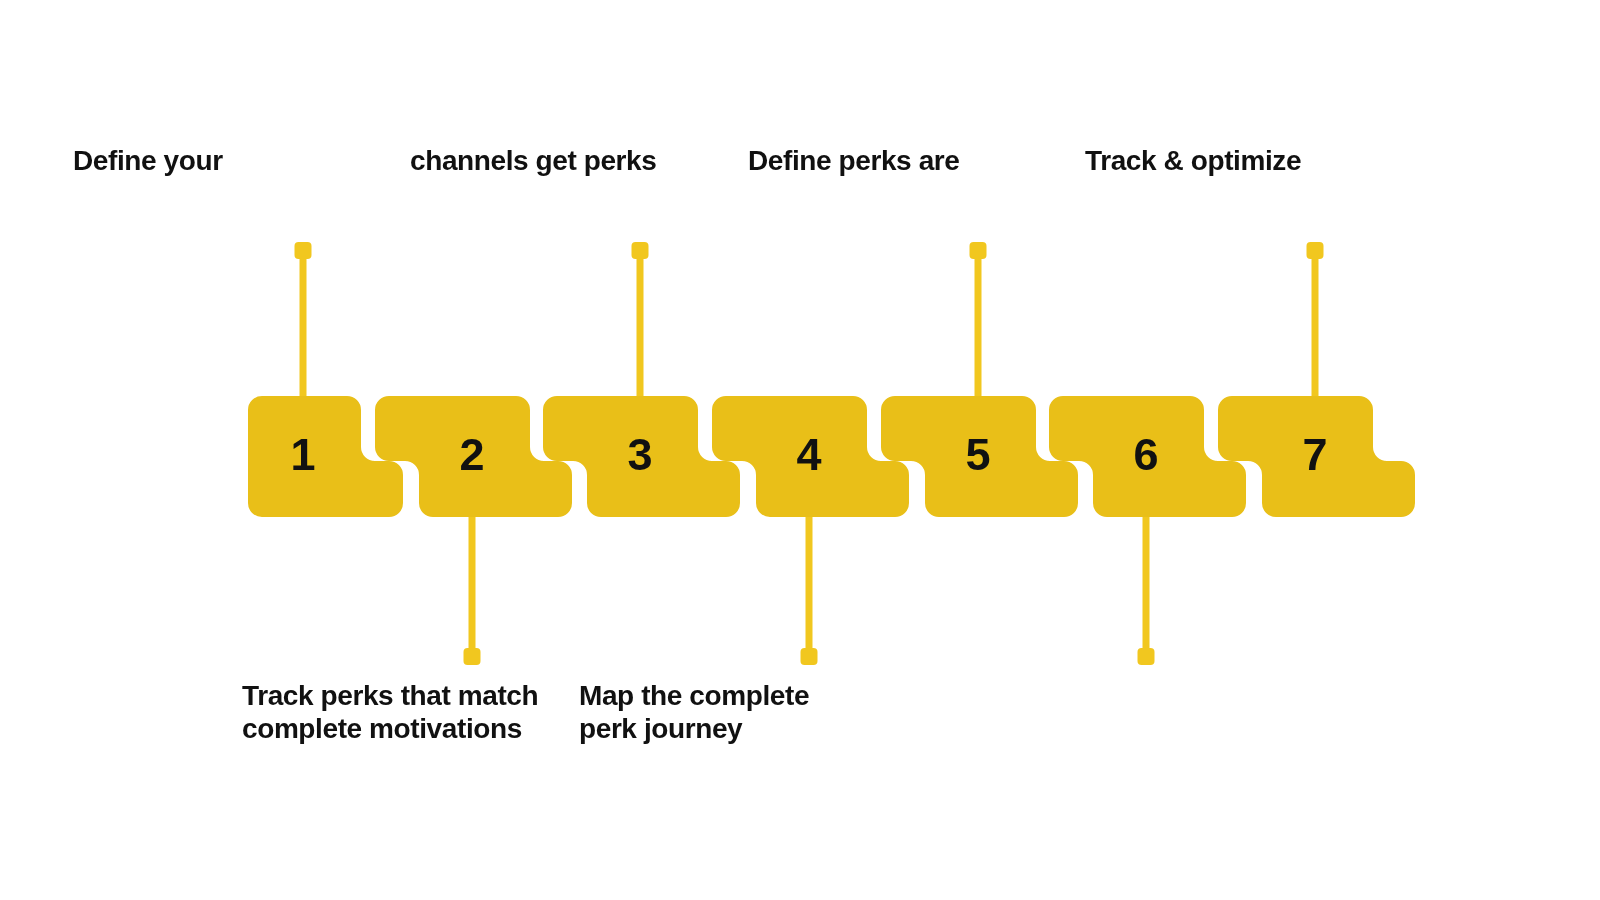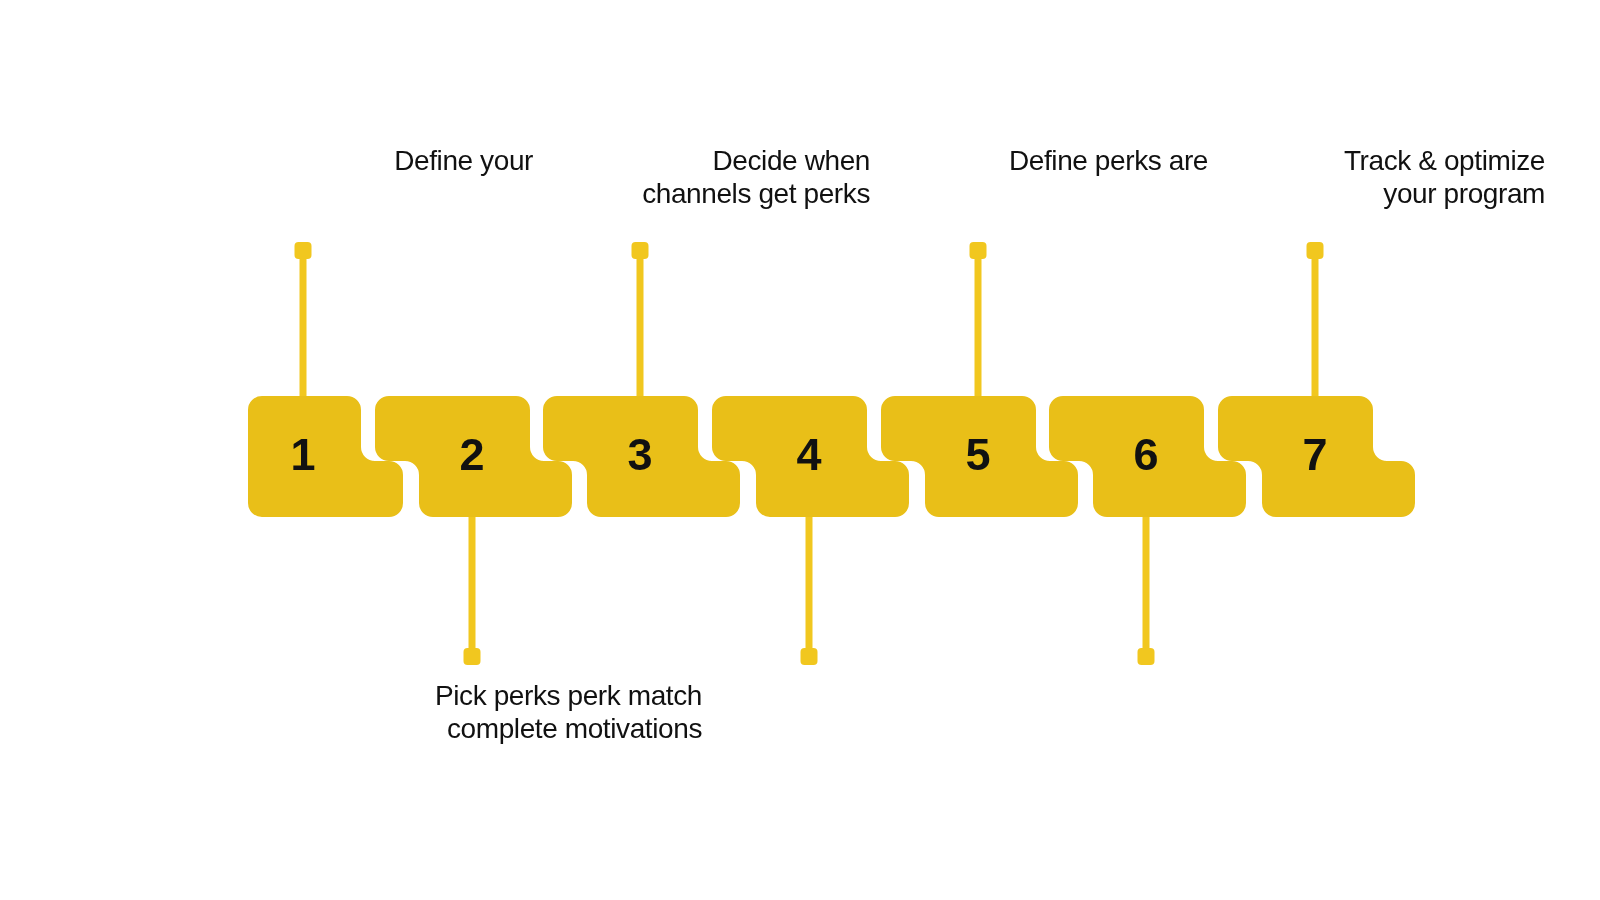--- a/index.html
+++ b/index.html
@@ -22,22 +22,22 @@
     position: absolute;
     inset: 0;
     display: block;
   }
   .block { fill: var(--block); }
   .connector { fill: var(--connector); }
   .step-label {
     position: absolute;
     width: 460px;
     left: calc(var(--x) - 230px);
-    text-align: right;
-    font-weight: 400;
+    text-align: left;
+    font-weight: 700;
     font-size: 28px;
     line-height: 33px;
     letter-spacing: -0.4px;
     color: var(--ink);
   }
   .step-label div { white-space: nowrap; }
   .step-label.top { top: 144px; }
   .step-label.bottom { top: 679px; }
   .step-number {
     position: absolute;
@@ -102,29 +102,31 @@
   <div class="step-number" style="--x:640px">3</div>
   <div class="step-number" style="--x:809px">4</div>
   <div class="step-number" style="--x:978px">5</div>
   <div class="step-number" style="--x:1146px">6</div>
   <div class="step-number" style="--x:1315px">7</div>
 
   <div class="step-label top" style="--x:303px">
     <div>Define your</div>
   </div>
   <div class="step-label top" style="--x:640px">
-    <div>Decide when</div>
     <div>channels get perks</div>
   </div>
   <div class="step-label top" style="--x:978px">
     <div>Define perks are</div>
   </div>
   <div class="step-label top" style="--x:1315px">
     <div>Track &amp; optimize</div>
-    <div>your program</div>
   </div>
 
   <div class="step-label bottom" style="--x:472px">
-    <div>Pick perks perk match</div>
+    <div>Track perks that match</div>
     <div>complete motivations</div>
+  </div>
+  <div class="step-label bottom" style="--x:809px">
+    <div>Map the complete</div>
+    <div>perk journey</div>
   </div>
 
 </div>
 
 </body></html>

